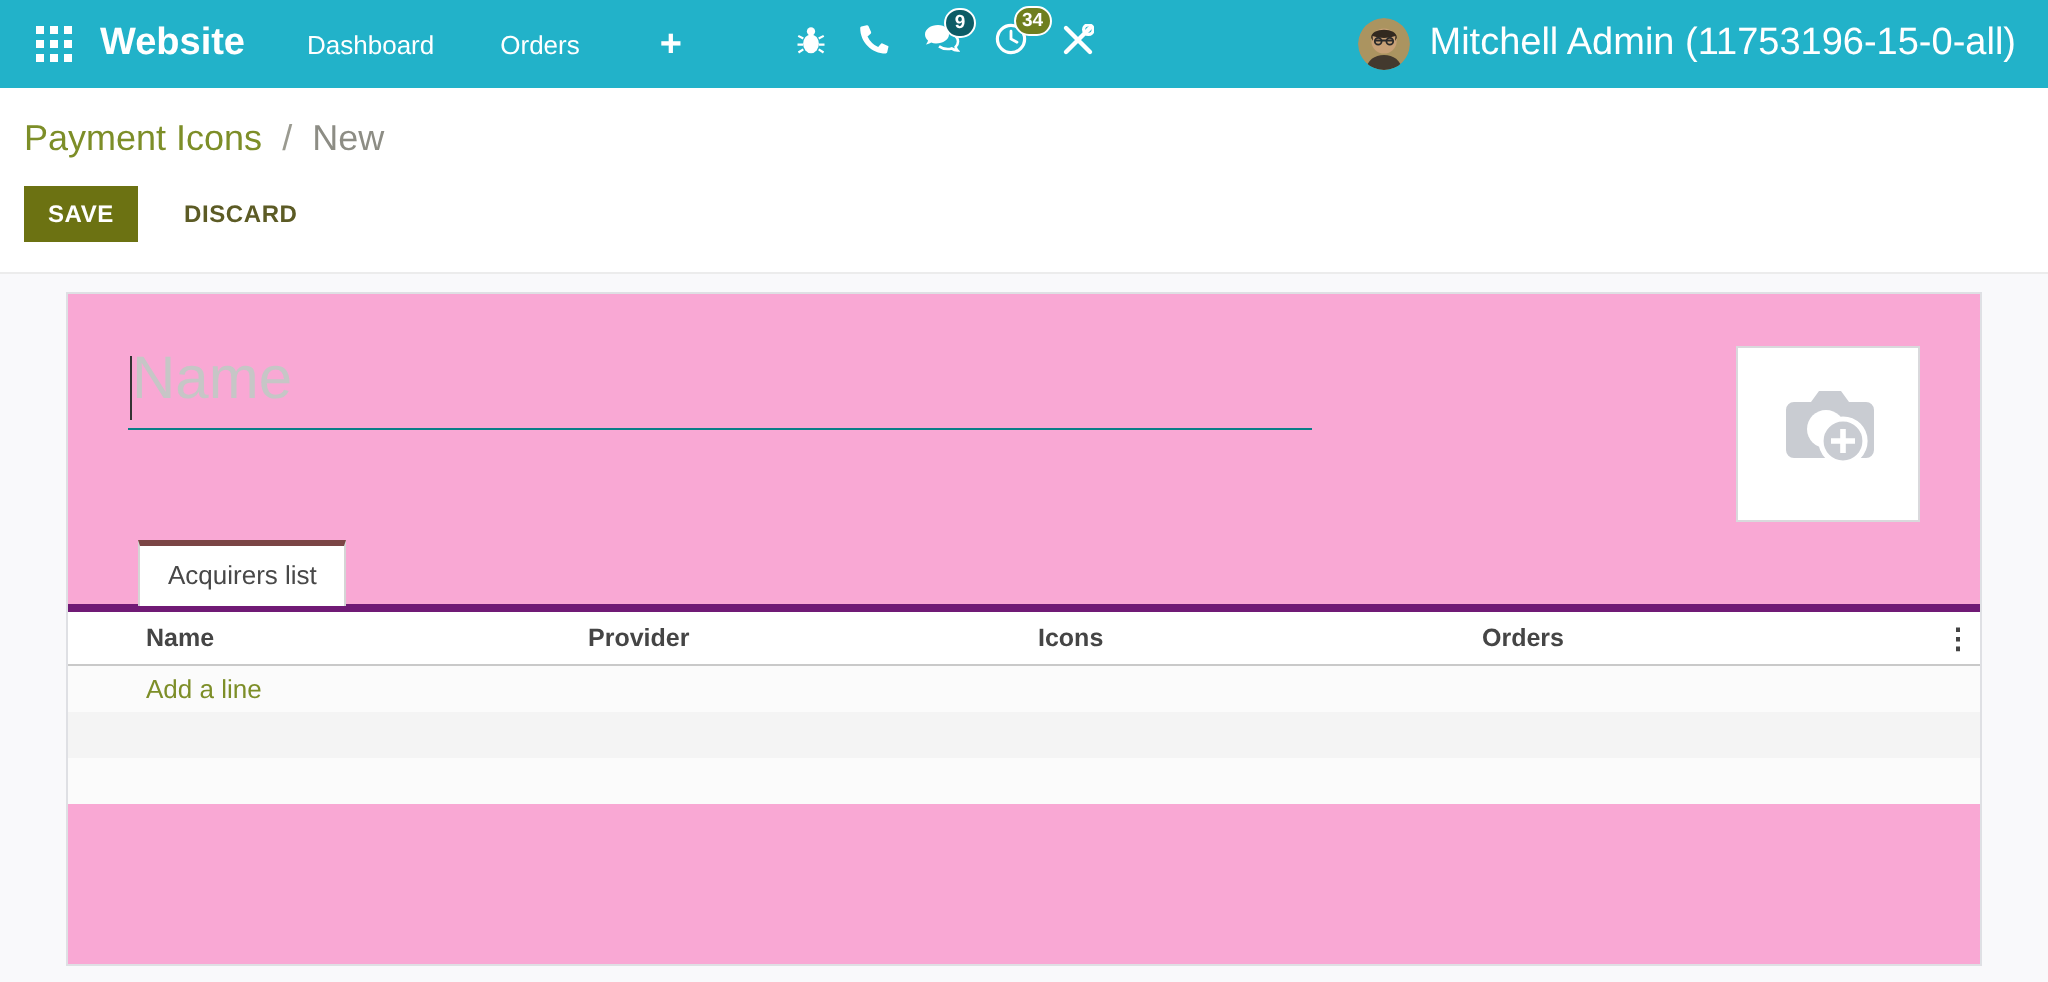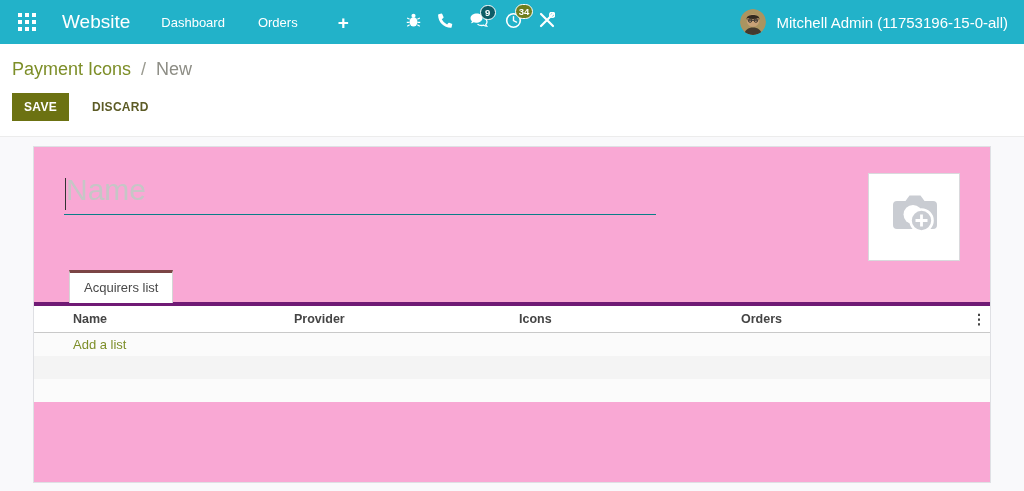--- a/index.html
+++ b/index.html
@@ -4,35 +4,35 @@
 <style>
   * { margin:0; padding:0; box-sizing:border-box; }
   html,body { width:1024px; height:491px; overflow:hidden; }
   body { font-family:"Liberation Sans", sans-serif; background:#fff; position:relative; }
 
   
   .navbar { height:44px; background:var(--navbar-bg,#22b2c9); display:flex; align-items:center;
             color:#fff; padding:0 16px 0 18px; }
   .apps-btn { display:grid; grid-template-columns:repeat(3,4px); grid-gap:3px; cursor:pointer; }
   .apps-btn i { width:4px; height:4px; background:#fff; display:block; }
-  .brand { font-size:19px; font-weight:normal; margin-left:26px; cursor:pointer; }
+  .brand { font-size:19px; font-weight:bold; margin-left:14px; cursor:pointer; }
   .nav-item { font-size:13px; margin-left:31px; cursor:pointer; white-space:nowrap; }
   .nav-item.second { margin-left:33px; }
   .plus-btn { font-size:19px; font-weight:bold; margin-left:40px; cursor:pointer; line-height:1; }
   .sysicons { display:flex; align-items:center; margin-left:40px; }
   .icon-btn { position:relative; margin-left:17px; cursor:pointer; display:flex; align-items:center; }
   .badge { position:absolute; top:-8px; left:10px; min-width:16px; height:15px; border-radius:8px;
            border:1px solid #fff; color:#fff; font-size:9.5px; font-weight:bold; line-height:13px;
            text-align:center; padding:0 3px; }
   .badge.msgs { background:var(--messages-badge-bg,#0d5c66); }
   .badge.acts { background:var(--activities-badge-bg,#6f7f1f); }
   .company-menu { font-size:13px; margin-left:27px; cursor:pointer; white-space:nowrap; }
   .user-menu { margin-left:auto; display:flex; align-items:center; cursor:pointer; }
   .avatar { width:26px; height:26px; border-radius:50%; overflow:hidden; flex:0 0 auto; }
-  .user-name { font-size:15px; margin-left:10px; white-space:nowrap; }
+  .user-name { font-size:19px; margin-left:10px; white-space:nowrap; }
 
   
   .control-panel { background:#fff; padding:14px 16px 15px 12px; border-bottom:1px solid #ececec; }
   .breadcrumb { font-size:18px; line-height:22px; }
   .bc-link { color:var(--link-olive,#7d8e28); cursor:pointer; }
   .bc-sep { color:#9a9a90; margin:0 5px; }
   .bc-current { color:#8d8d85; }
   .btn-row { margin-top:13px; display:flex; align-items:center; }
   .btn-save { background:var(--accent-olive,#6c7212); color:#fff; border:none; font-family:inherit;
               font-size:12px; font-weight:bold; letter-spacing:.3px; padding:7px 12px; cursor:pointer; }
@@ -197,21 +197,21 @@
           <tr>
             <th class="first">Name</th>
             <th>Provider</th>
             <th>Icons</th>
             <th>Orders</th>
             <th class="opts"><span>⋮</span></th>
           </tr>
         </thead>
         <tbody>
           <tr class="add-line">
-            <td colspan="5">Add a list</td>
+            <td colspan="5">Add a line</td>
           </tr>
           <tr class="empty-a">
               <td colspan="5"></td>
             </tr>
           <tr class="empty-b">
               <td colspan="5"></td>
             </tr>
         </tbody>
       </table>
     </div>

